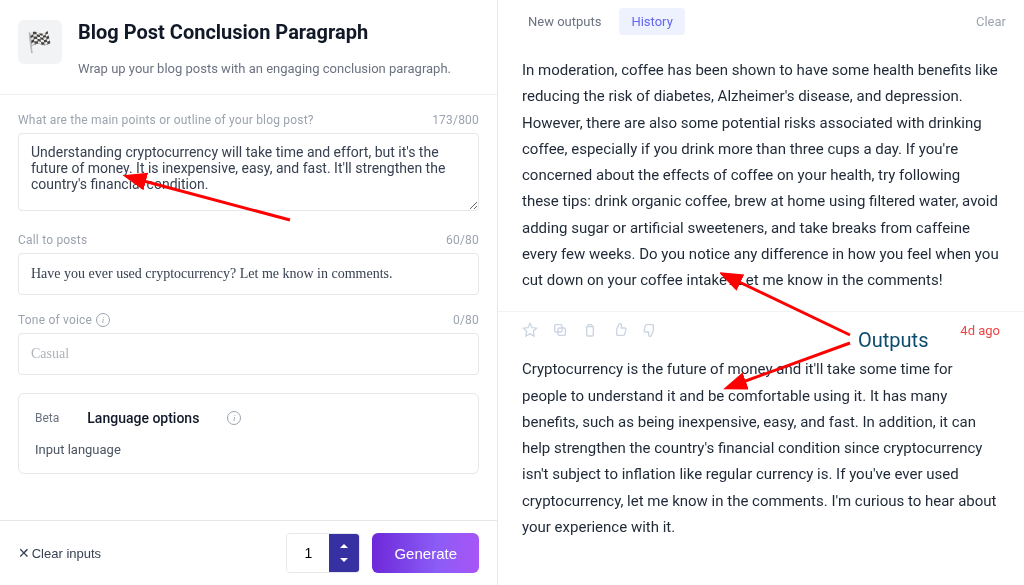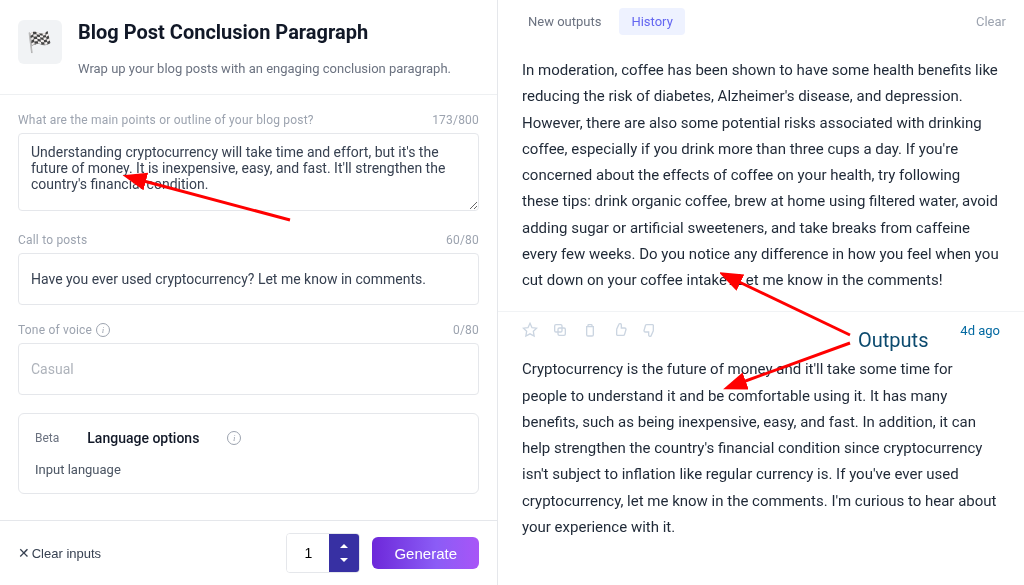--- a/index.html
+++ b/index.html
@@ -76,21 +76,21 @@
   border: 1px solid #e5e7eb;
   border-radius: 4px;
   padding: 10px 12px;
   font-size: 14px;
   font-family: inherit;
   color: #374151;
   background: #fff;
   resize: vertical;
 }
 textarea { min-height: 78px; }
-input.text-input { height: 52px; }
+input.text-input { height: 42px; font-family: Liberation Serif, serif; }
 ::placeholder { color: #aeb3bb; }
 .lang-box {
   border: 1px solid #e5e7eb;
   border-radius: 6px;
   padding: 16px;
   margin-top: 4px;
 }
 .lang-title-row {
   display: flex;
   align-items: center;
@@ -178,21 +178,21 @@
 }
 .stepper-btn::after {
   content: "";
   border-left: 4px solid transparent;
   border-right: 4px solid transparent;
   border-top: 4px solid #fff;
   position: absolute;
   bottom: 10px;
 }
 .generate-btn {
-  height: 32px;
+  height: 40px;
   padding: 0 22px;
   border: none;
   border-radius: 6px;
   background: linear-gradient(90deg, #6d28d9, #8b5cf6 60%, #a855f7);
   color: #fff;
   font-size: 15px;
   font-weight: 500;
   cursor: pointer;
 }
 .right-panel {
@@ -243,21 +243,21 @@
   color: #cbd5e1;
   font-size: 13px;
 }
 .meta-icon {
   width: 16px;
   height: 16px;
   display: inline-flex;
 }
 .meta-time {
   margin-left: auto;
-  color: #0369a1;
+  color: #ef4444;
   font-size: 13px;
 }
 
 .arrow-svg {
   position: absolute;
   pointer-events: none;
 }
 .outputs-label {
   position: absolute;
   color: #0c4a6e;

